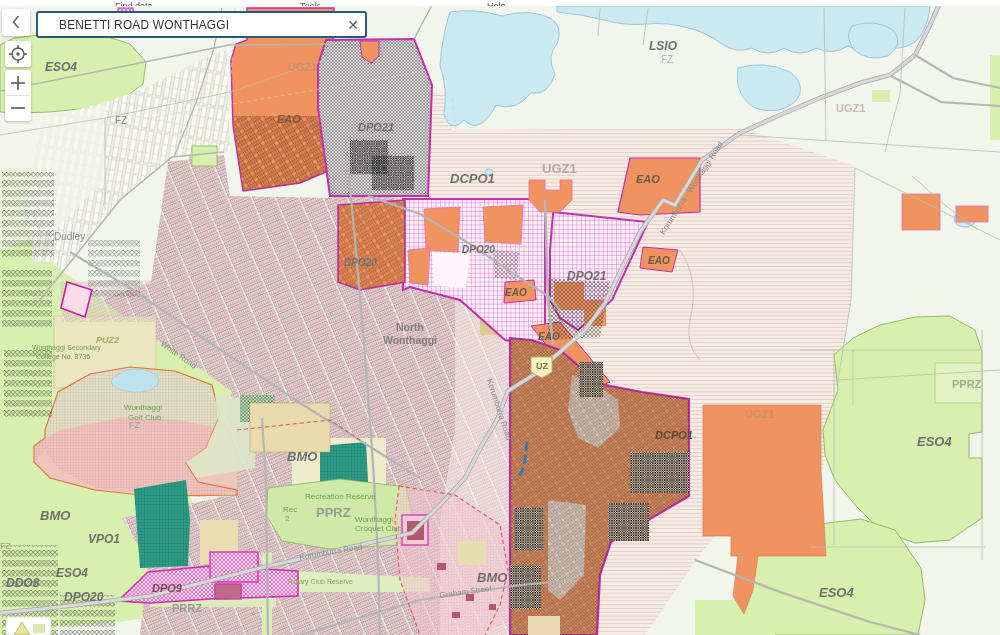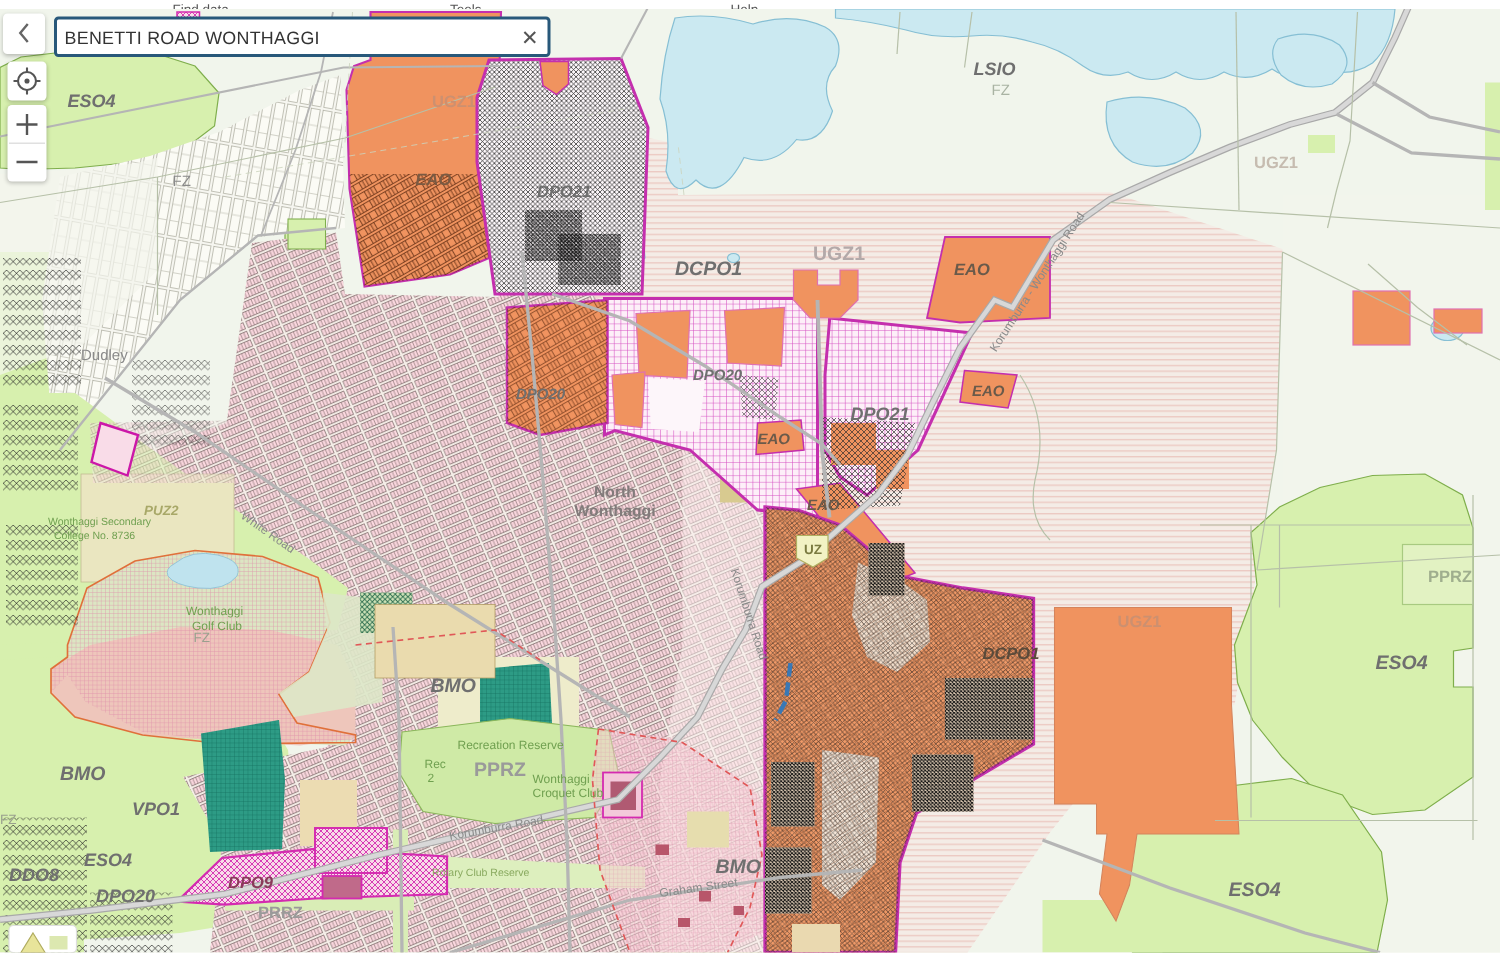--- a/index.html
+++ b/index.html
@@ -2,21 +2,21 @@
 <html><head>
 <meta charset="utf-8">
 <style>
   html,body{margin:0;padding:0;}
   body{width:1000px;height:635px;overflow:hidden;font-family:"Liberation Sans",sans-serif;background:#fff;}
   #stage{position:relative;width:1000px;height:635px;overflow:hidden;}
   #mapsvg{position:absolute;left:0;top:0;}
   .topbar{position:absolute;left:0;top:0;width:1000px;height:6px;background:#fff;overflow:hidden;z-index:5;border-bottom:0;}
   .topbar span{position:absolute;top:1px;font-size:9px;color:#555;}
   .searchbox{position:absolute;left:36px;top:11px;width:327px;height:23px;background:#fff;border:2px solid #28587a;border-radius:3px;z-index:6;display:flex;align-items:center;}
-  .searchbox .q{font-size:11.9px;color:#333;padding-left:5px;letter-spacing:0.2px;}
+  .searchbox .q{font-size:11.9px;color:#333;padding-left:21px;letter-spacing:0.2px;}
   .searchbox .x{position:absolute;right:6px;top:3.5px;font-size:14px;color:#555;font-weight:400;}
   .btn{position:absolute;background:#fff;border-radius:3px;box-shadow:0 1px 3px rgba(0,0,0,0.25);z-index:6;}
   #back{left:2px;top:9px;width:28px;height:27px;}
   #loc{left:5px;top:41px;width:26px;height:26px;}
   #zoombox{left:5px;top:70px;width:26px;height:51px;}
 </style>
 </head>
 <body>
 <div id="stage">
 <svg id="mapsvg" width="1000" height="635" viewBox="0 0 1000 635">

